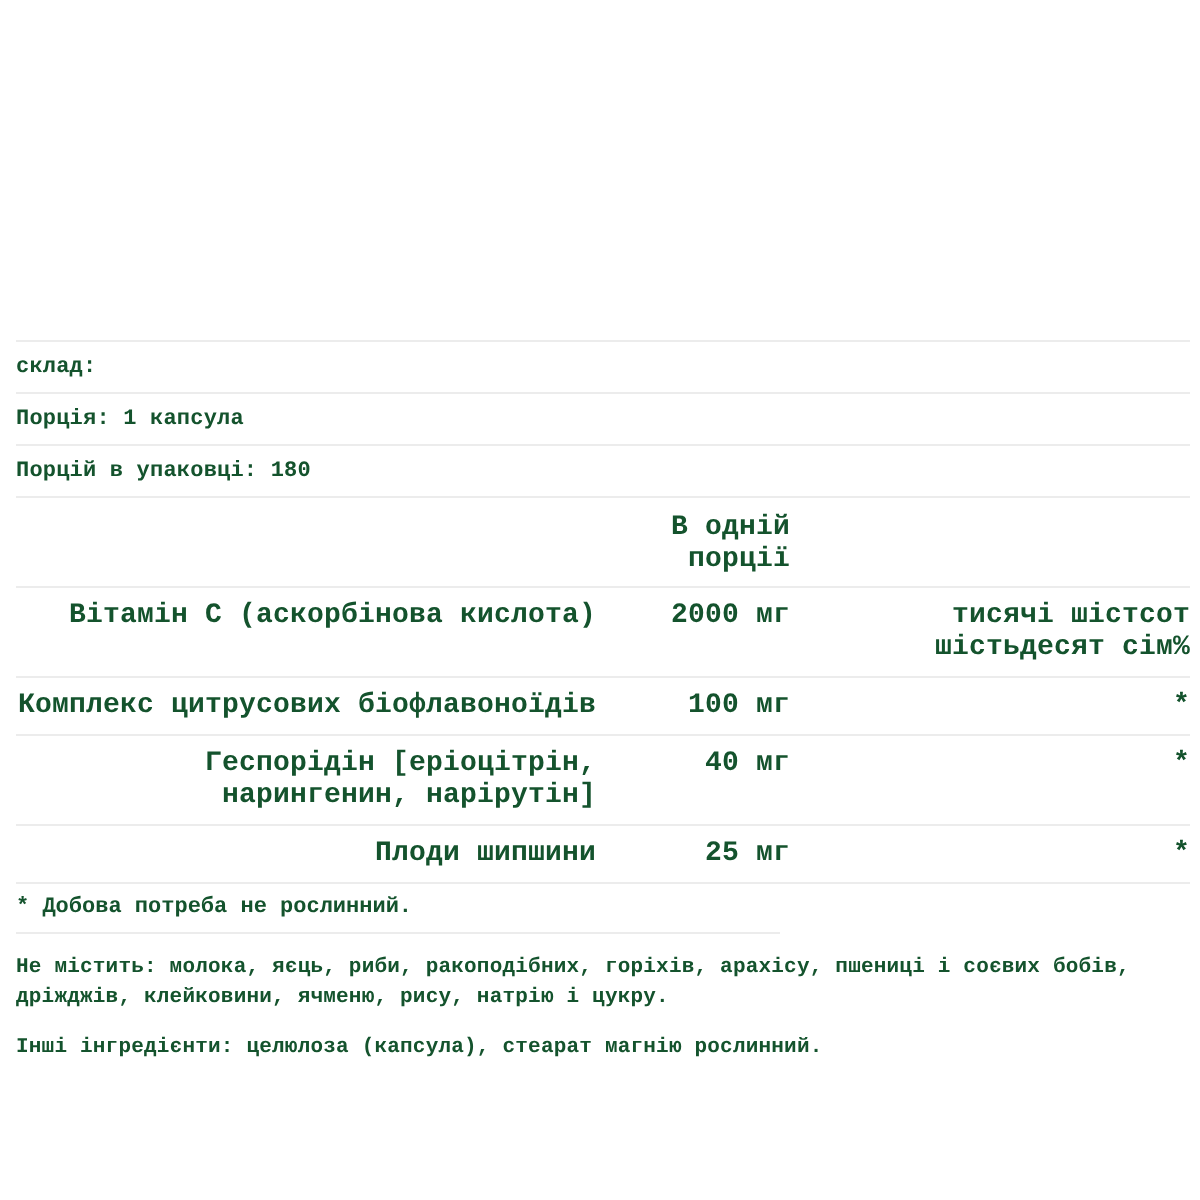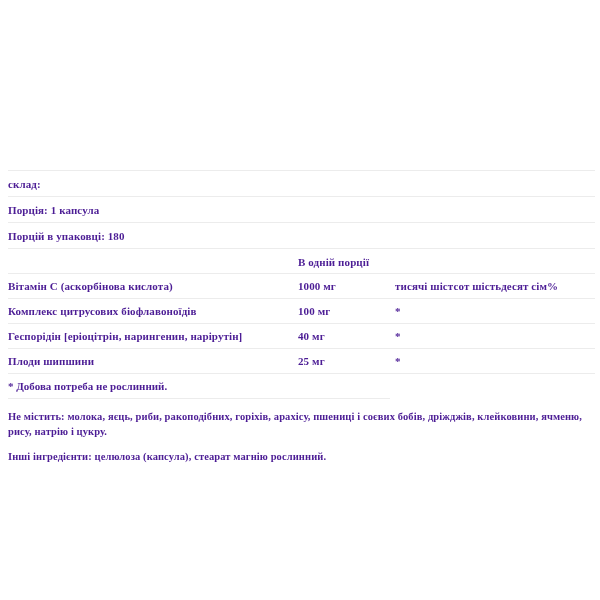--- a/index.html
+++ b/index.html
@@ -5,22 +5,22 @@
   html, body {
     margin: 0;
     padding: 0;
     background: #ffffff;
   }
   .page {
     position: relative;
     width: 600px;
     height: 600px;
     background: #ffffff;
-    font-family: Liberation Serif, serif;
-    color: #4c1d95;
+    font-family: Liberation Mono, monospace;
+    color: #14532d;
     overflow: hidden;
   }
   .facts {
     position: absolute;
     top: 170px;
     left: 0;
     width: 600px;
   }
   .divider {
     height: 0;
@@ -31,23 +31,24 @@
     padding: 7px 8px 6px 8px;
     font-size: 11px;
     font-weight: 700;
     letter-spacing: 0.1px;
   }
   .grid-row {
     display: grid;
     grid-template-columns: 290px 97px auto;
     align-items: start;
     padding: 6px 5px 6px 8px;
-    font-size: 11px;
+    font-size: 14px;
     font-weight: 700;
     letter-spacing: 0.1px;
+    text-align: right;
   }
   .grid-row.header {
     padding-top: 7px;
     padding-bottom: 5px;
   }
   .footnote-row {
     padding: 6px 8px 6px 8px;
     font-size: 11px;
     font-weight: 700;
   }
@@ -95,21 +96,21 @@
 
     <div class="grid-row header">
       <span></span>
       <span>В одній порції</span>
     </div>
 
     <div class="divider"></div>
 
     <div class="grid-row">
       <span>Вітамін C (аскорбінова кислота)</span>
-      <span>1000 мг</span>
+      <span>2000 мг</span>
       <span>тисячі шістсот шістьдесят сім%</span>
     </div>
 
     <div class="divider"></div>
 
     <div class="grid-row">
       <span>Комплекс цитрусових біофлавоноїдів</span>
       <span>100 мг</span>
       <span>*</span>
     </div>

